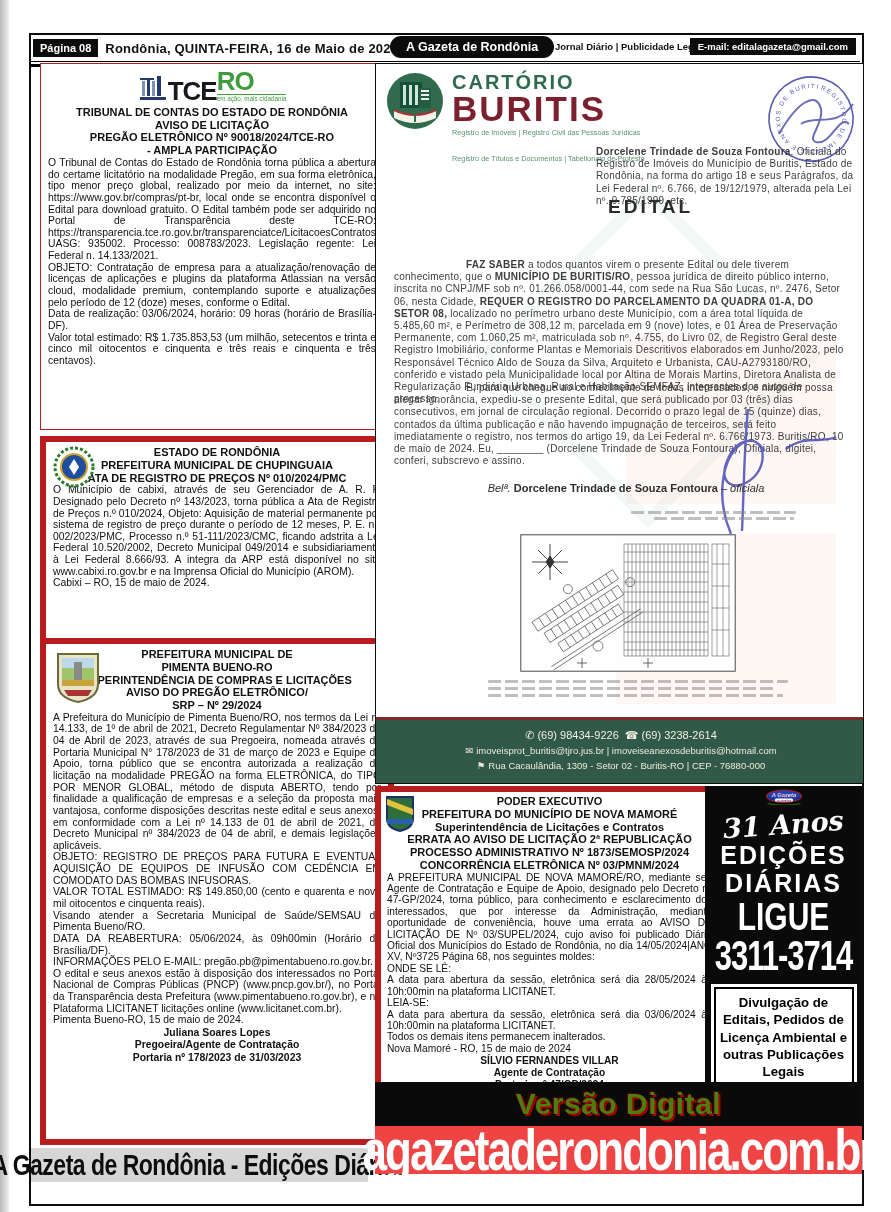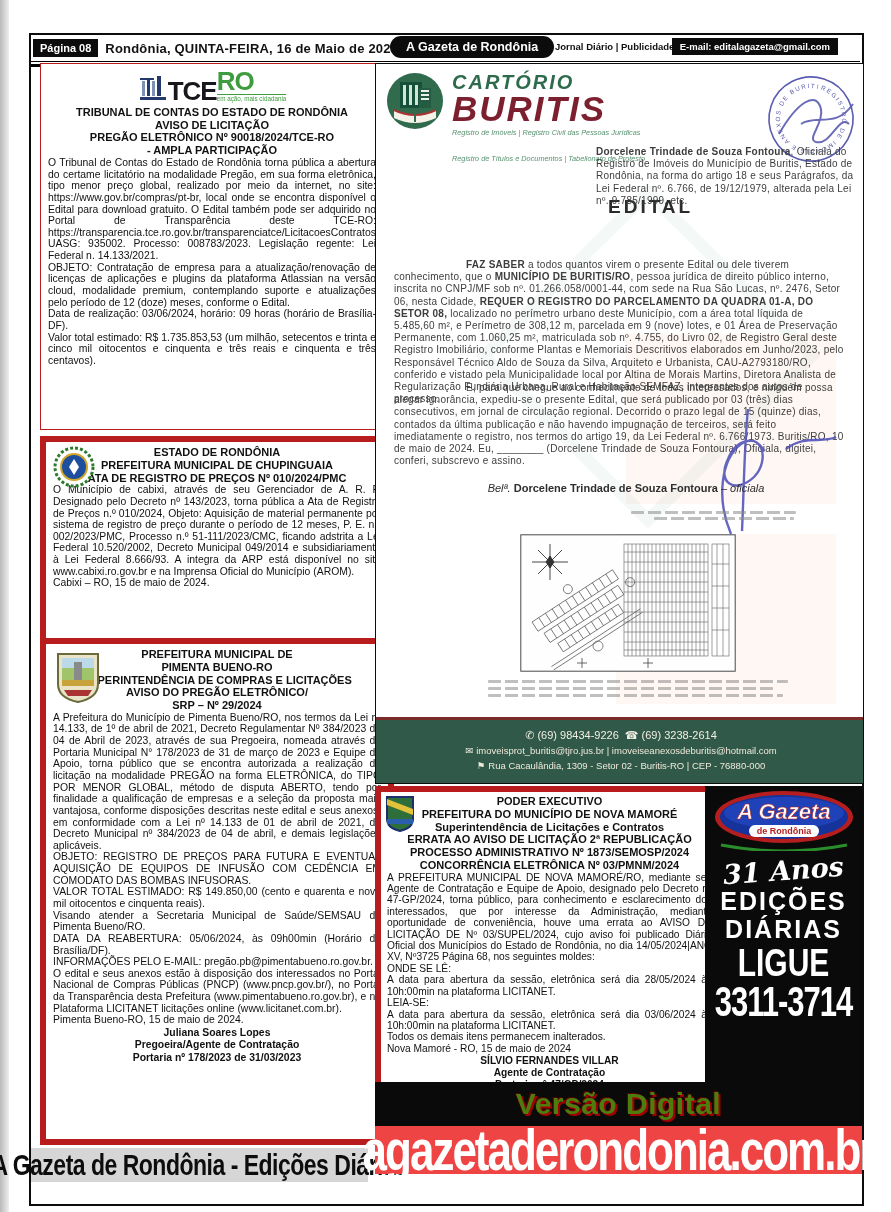--- a/index.html
+++ b/index.html
@@ -9,21 +9,21 @@
         background:linear-gradient(90deg,#b9b9b9,#efefef);}
   .frame{position:absolute;left:29px;top:33px;width:831px;height:1169px;border:2px solid #0c0c0c;}
 
   
   .masthead{position:absolute;left:33px;top:38px;width:825px;height:20px;display:flex;align-items:center;}
   .badge-black{background:#0c0c0c;color:#fff;font-weight:bold;font-size:11px;padding:3px 7px;}
   .dateline{font-weight:bold;font-size:13px;margin-left:7px;letter-spacing:.2px;}
   .brand-pill{position:absolute;left:357px;top:-2px;background:#0c0c0c;color:#fff;font-weight:bold;
         font-size:12.5px;padding:4px 16px;border-radius:12px;}
   .brand-tags{position:absolute;left:522px;top:3px;font-weight:bold;font-size:9.5px;}
-  .email-box{position:absolute;right:20px;top:0;background:#0c0c0c;color:#fff;font-size:9.5px;
+  .email-box{position:absolute;right:2px;top:0;background:#0c0c0c;color:#fff;font-size:9.5px;
         font-weight:bold;padding:3px 8px;}
   .mast-rule{position:absolute;left:31px;top:61px;width:829px;border-top:1px solid #000;}
   .mast-bar{position:absolute;left:31px;top:64px;width:829px;height:3px;background:#000;}
 
   
   .notice{position:absolute;background:#fff;border:6px solid #b91c1c;padding:4px 7px;
         font-size:10.4px;line-height:1.12;overflow:hidden;}
   .notice p{margin:0;text-align:justify;}
   .nh{text-align:center;font-weight:bold;font-size:11px;line-height:1.16;}
   .sig{text-align:center;font-weight:bold;margin-top:1px;}
@@ -38,21 +38,21 @@
 
   .left-banner{position:absolute;left:31px;top:1148px;width:337px;height:34px;background:#d6d6d6;
         display:flex;align-items:center;justify-content:center;}
   .left-banner span{font-weight:900;font-size:23px;letter-spacing:-.5px;transform:scaleY(1.25);
         color:#0d0d0d;white-space:nowrap;}
 
   
   .cart-box{position:absolute;left:375px;top:63px;width:487px;height:719px;border:1.5px solid #0c0c0c;
         background:#fff;overflow:hidden;}
   .cart-logo{position:absolute;left:10px;top:8px;display:flex;align-items:flex-start;}
-  .cart-logo-text{margin-left:8px;font-style:italic;}
+  .cart-logo-text{margin-left:8px;}
   .cart-l1{font-size:20px;font-weight:bold;letter-spacing:2px;color:#2e6b4c;line-height:1;}
   .cart-l2{font-size:35px;font-weight:900;letter-spacing:2px;color:#7c1f2e;line-height:.95;}
   .cart-tag{font-size:7.3px;color:#56926f;line-height:1.35;margin-top:3px;}
   .edital-label{position:absolute;left:232px;top:132px;font-weight:bold;font-size:19px;letter-spacing:3px;color:#2b2b2b;}
   .edital{color:#3d3d3d;font-size:10px;line-height:12.2px;letter-spacing:.25px;}
   .intro{position:absolute;left:220px;top:82px;width:258px;}
   .faz{position:absolute;left:18px;top:147px;width:452px;text-indent:72px;margin-top:48px;}
   .closing{position:absolute;left:18px;top:308px;width:452px;text-indent:72px;}
   .bel-line{position:absolute;left:60px;top:418px;width:380px;text-align:center;font-size:11px;color:#2e2e2e;}
   .noise{position:absolute;height:2.6px;opacity:.55;border-radius:1px;
@@ -318,20 +318,21 @@
       <text x="71" y="30" text-anchor="middle" font-family="Liberation Sans, sans-serif" font-size="22" font-style="italic" font-weight="bold" fill="#fff" stroke="#b41e1e" stroke-width=".6">A Gazeta</text>
       <rect x="36" y="36" width="70" height="12" rx="6" fill="#fff"></rect>
       <text x="71" y="45" text-anchor="middle" font-family="Liberation Sans, sans-serif" font-size="9" font-weight="bold" fill="#b41e1e">de Rondônia</text>
       <path d="M8 56 q63 12 126 0" fill="none" stroke="#2a8c2a" stroke-width="3"></path>
     </svg>
     <div class="ad-years">31 Anos</div>
     <div class="ad-ed">EDIÇÕES</div>
     <div class="ad-ed">DIÁRIAS</div>
     <div class="ad-ligue">LIGUE</div>
     <div class="ad-phone">3311-3714</div>
+    <div class="ad-info">Divulgação de Editais, Pedidos de Licença Ambiental e outras Publicações Legais</div>
   </div>
 
   <div class="vd-bar">
     <span>Versão Digital</span>
   </div>
   <div class="url-bar">
     <span>agazetaderondonia.com.br</span>
   </div>
 </div>
 

